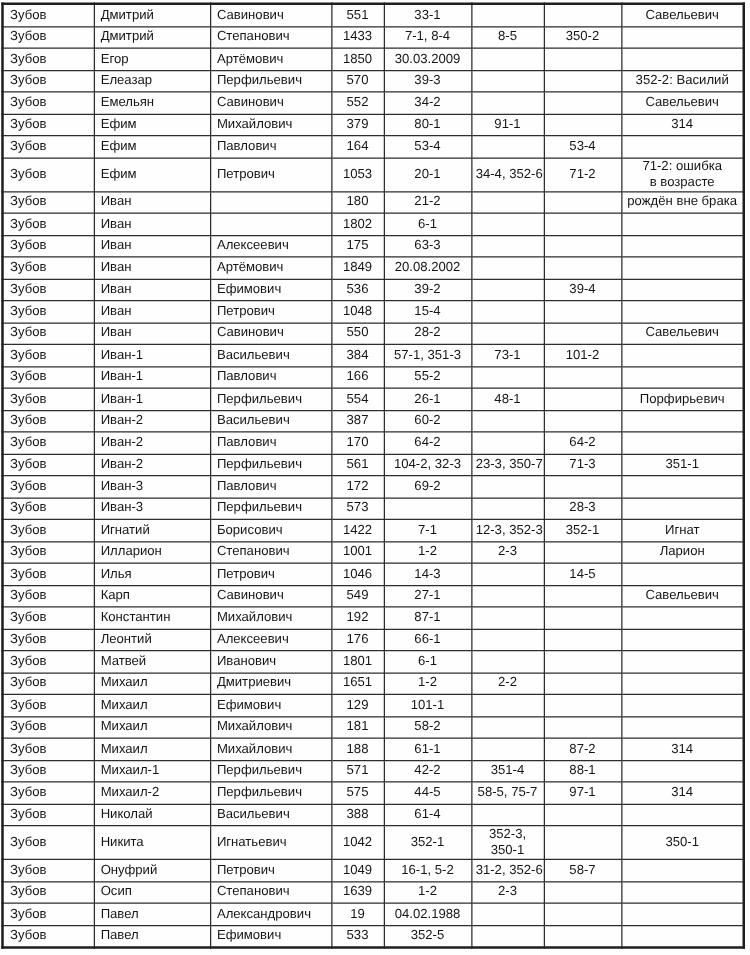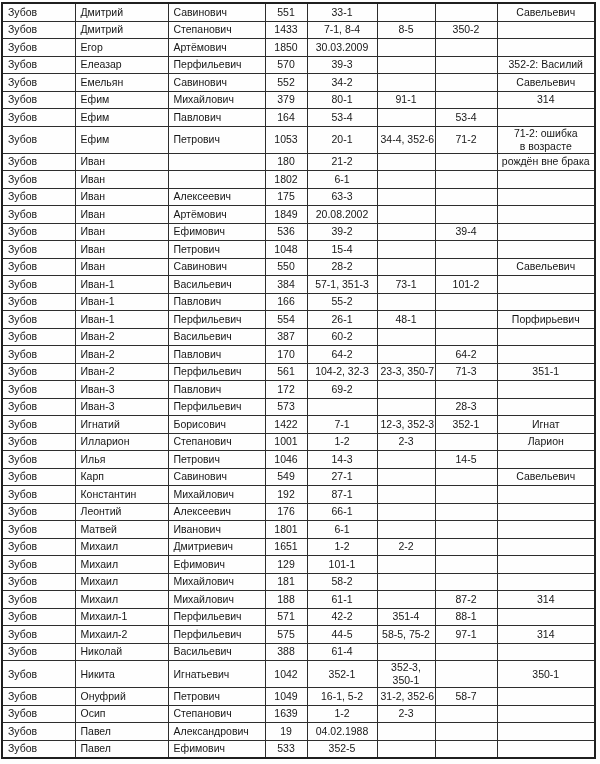--- a/index.html
+++ b/index.html
@@ -419,21 +419,21 @@
           <td class="c6">351-4</td>
           <td class="c7">88-1</td>
           <td class="c8"></td>
         </tr>
         <tr>
           <td class="c1">Зубов</td>
           <td class="c2">Михаил-2</td>
           <td class="c3">Перфильевич</td>
           <td class="c4">575</td>
           <td class="c5">44-5</td>
-          <td class="c6">58-5, 75-2</td>
+          <td class="c6">58-5, 75-7</td>
           <td class="c7">97-1</td>
           <td class="c8">314</td>
         </tr>
         <tr>
           <td class="c1">Зубов</td>
           <td class="c2">Николай</td>
           <td class="c3">Васильевич</td>
           <td class="c4">388</td>
           <td class="c5">61-4</td>
           <td class="c6"></td>

